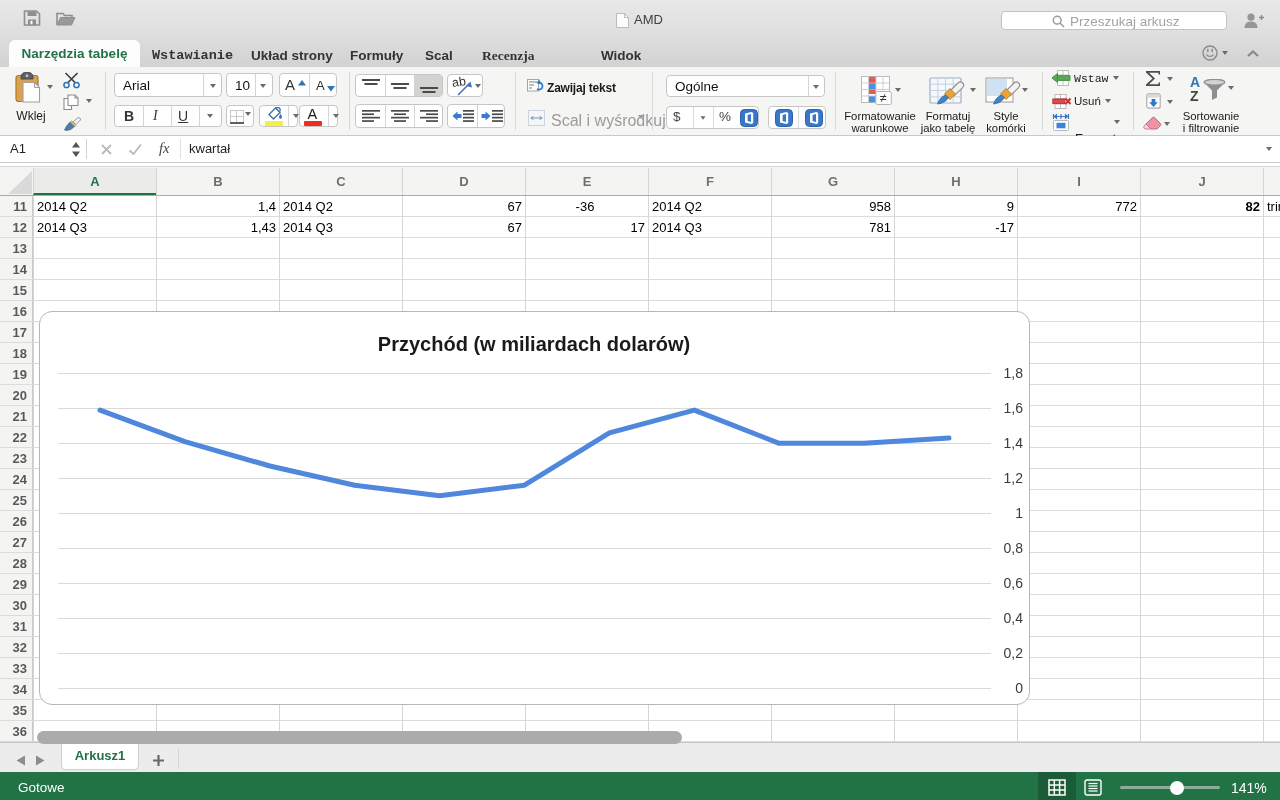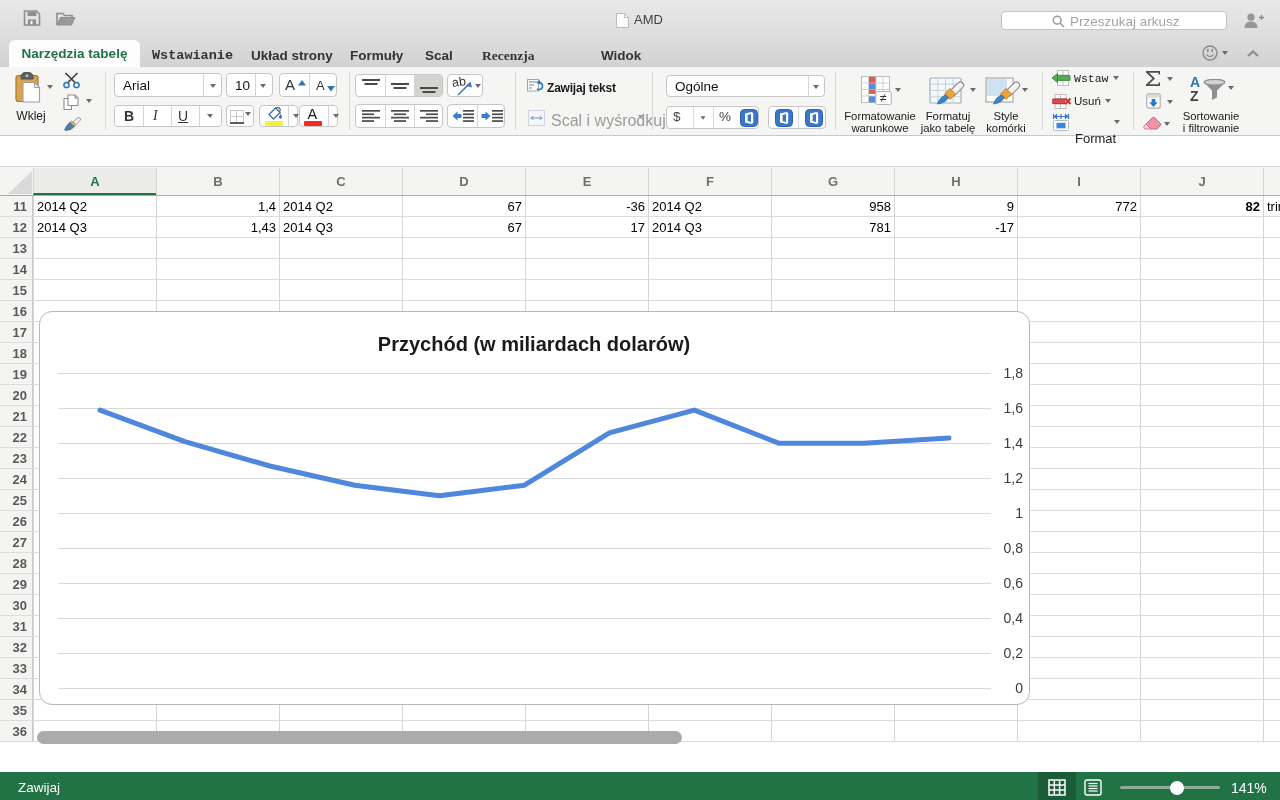--- a/index.html
+++ b/index.html
@@ -417,20 +417,38 @@
     </svg>
     <div class="caret" style="left:1164px;top:55px;"></div>
     <div class="abs" style="left:1190px;top:7px;font-size:14px;font-weight:bold;color:#2e75b6;">A</div>
     <div class="abs" style="left:1190px;top:21px;font-size:14px;font-weight:bold;color:#444;">Z</div>
     <svg class="abs" style="left:1203px;top:12px;" width="23" height="22" viewBox="0 0 23 22">
       <path d="M1 3.5 L9 11.5 V21 L14 18.5 V11.5 L22 3.5 z" fill="#8f8f8f"></path>
       <ellipse cx="11.5" cy="3.2" rx="10.3" ry="2.9" fill="#d2d2d2" stroke="#8f8f8f" stroke-width="1.2"></ellipse>
     </svg>
     <div class="caret" style="left:1228px;top:19px;"></div>
     <div class="rlabel" style="left:1168px;top:43px;width:86px;">Sortowanie<br>i filtrowanie</div>
+  </div>
+  <div id="fbar" class="abs">
+    <div class="abs" style="left:10px;top:5px;font-size:13px;color:#222;">A1</div>
+    <svg class="abs" style="left:71px;top:5px;" width="10" height="17" viewBox="0 0 10 17">
+      <path d="M5 1 L9 6.5 H1 z" fill="#555"></path>
+      <path d="M5 16 L1 10.5 H9 z" fill="#555"></path>
+    </svg>
+    <div class="abs" style="left:86px;top:3px;width:1px;height:20px;background:#d2d2d2;"></div>
+    <svg class="abs" style="left:100px;top:7px;" width="13" height="13" viewBox="0 0 13 13">
+      <path d="M2 2 L11 11 M11 2 L2 11" stroke="#b9b9b9" stroke-width="1.8"></path>
+    </svg>
+    <svg class="abs" style="left:128px;top:7px;" width="15" height="13" viewBox="0 0 15 13">
+      <path d="M1.5 7.5 L5.5 11 L13 1.5" fill="none" stroke="#b9b9b9" stroke-width="1.8"></path>
+    </svg>
+    <div class="abs" style="left:159px;top:4px;font-size:14.5px;font-style:italic;color:#444;font-family:'Liberation Serif',serif;">fx</div>
+    <div class="abs" style="left:180px;top:3px;width:1px;height:20px;background:#e0e0e0;"></div>
+    <div class="abs" style="left:189px;top:5px;font-size:13px;color:#222;">kwartał</div>
+    <div class="caret" style="left:1266px;top:11px;"></div>
   </div>
   <div id="sheet" class="abs">
     <div id="colheads">
       <svg class="abs" style="left:8px;top:4px;" width="24" height="23" viewBox="0 0 24 23">
           <path d="M24 0 V23 H0 z" fill="#dadada"></path>
         </svg>
       <div class="ch" style="left:33px;width:123px;background:#ebebea;color:#217346;border-bottom:2.5px solid #217346;">A</div>
       <div class="ch" style="left:156px;width:123px;">B</div>
       <div class="ch" style="left:279px;width:123px;">C</div>
       <div class="ch" style="left:402px;width:123px;">D</div>
@@ -469,21 +487,21 @@
       <div class="rh" style="top:483px;">34</div>
       <div class="rh" style="top:504px;">35</div>
       <div class="rh" style="top:525px;">36</div>
     </div>
     <div id="grid"></div>
     <div id="cells" style="position:absolute;left:0;top:33px;width:1280px;height:546px;">
       <div class="cell" style="left:37px;top:0;">2014 Q2</div>
       <div class="cell cr" style="left:156px;top:0;width:120px;">1,4</div>
       <div class="cell" style="left:283px;top:0;">2014 Q2</div>
       <div class="cell cr" style="left:402px;top:0;width:120px;">67</div>
-      <div class="cell cr" style="left:525px;top:0;width:120px;">-36</div>
+      <div class="cell cr" style="left:525px;top:0;width:120px;text-align:center;">-36</div>
       <div class="cell" style="left:652px;top:0;">2014 Q2</div>
       <div class="cell cr" style="left:771px;top:0;width:120px;">958</div>
       <div class="cell cr" style="left:894px;top:0;width:120px;">9</div>
       <div class="cell cr" style="left:1017px;top:0;width:120px;">772</div>
       <div class="cell cr" style="left:1140px;top:0;width:120px;font-weight:bold;">82</div>
       <div class="cell" style="left:1267px;top:0;">trim</div>
       <div class="cell" style="left:37px;top:21px;">2014 Q3</div>
       <div class="cell cr" style="left:156px;top:21px;width:120px;">1,43</div>
       <div class="cell" style="left:283px;top:21px;">2014 Q3</div>
       <div class="cell cr" style="left:402px;top:21px;width:120px;">67</div>
@@ -517,22 +535,35 @@
           <text x="983" y="276">0,6</text>
           <text x="983" y="311">0,4</text>
           <text x="983" y="346">0,2</text>
           <text x="983" y="381">0</text>
         </g>
         <polyline points="60,98.1 144.9,129.6 229.8,154 314.7,173.2 399.6,183.7 484.5,173.2 569.4,120.8 654.3,98.1 739.2,131.3 824.1,131.3 909,126.1" fill="none" stroke="#4f87dc" stroke-width="5" stroke-linecap="round" stroke-linejoin="round"></polyline>
       </svg>
     </div>
     <div id="hscroll" style="position:absolute;left:37px;top:568px;width:645px;height:13px;background:#ababab;border-radius:6.5px;z-index:3;"></div>
   </div>
+  <div id="tabsbar" class="abs">
+    <svg class="abs" style="left:14px;top:11.5px;" width="12" height="11" viewBox="0 0 12 11">
+        <path d="M11 0.5 L2.5 5.5 L11 10.5 z" fill="#8c8c8c"></path>
+      </svg>
+    <svg class="abs" style="left:35px;top:11.5px;" width="12" height="11" viewBox="0 0 12 11">
+        <path d="M1 0.5 L9.5 5.5 L1 10.5 z" fill="#8c8c8c"></path>
+      </svg>
+    <div class="abs" style="left:61px;top:0px;width:78px;height:27px;background:#fff;border:1px solid #cfcfcf;border-top:none;border-radius:0 0 5px 5px;text-align:center;line-height:25px;font-size:13px;font-weight:bold;color:#217346;">Arkusz1</div>
+    <svg class="abs" style="left:152px;top:11px;" width="13" height="13" viewBox="0 0 13 13">
+        <path d="M6.5 1 V12 M1 6.5 H12" stroke="#6a6a6a" stroke-width="2.2"></path>
+      </svg>
+    <div class="abs" style="left:178px;top:5px;width:1px;height:21px;background:#d6d6d6;"></div>
+  </div>
   <div id="statusbar" class="abs">
-    <div class="abs" style="left:18px;top:8px;font-size:13.5px;color:#fff;">Zawijaj</div>
+    <div class="abs" style="left:18px;top:8px;font-size:13.5px;color:#fff;">Gotowe</div>
     <div class="abs" style="left:1038px;top:0;width:38px;height:28px;background:#1a5c38;"></div>
     <svg class="abs" style="left:1048px;top:7px;" width="18" height="17" viewBox="0 0 18 17">
       <g stroke="#fff" stroke-width="1.5" fill="none">
         <rect x="1" y="1" width="16" height="15"></rect>
         <line x1="6.3" y1="1" x2="6.3" y2="16"></line>
           <line x1="11.6" y1="1" x2="11.6" y2="16"></line>
         <line x1="1" y1="6" x2="17" y2="6"></line>
           <line x1="1" y1="11" x2="17" y2="11"></line>
       </g>
     </svg>

